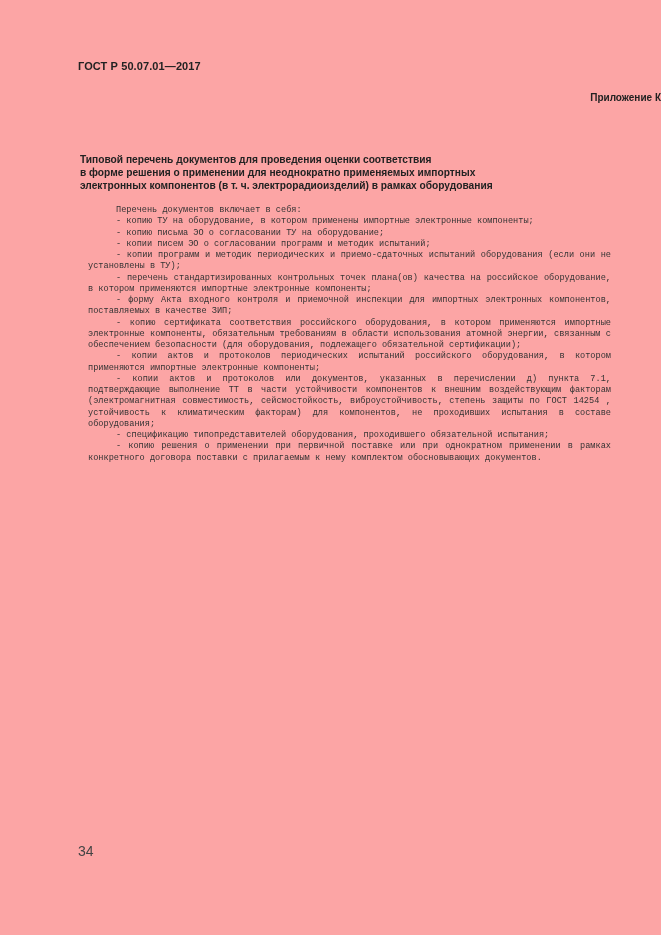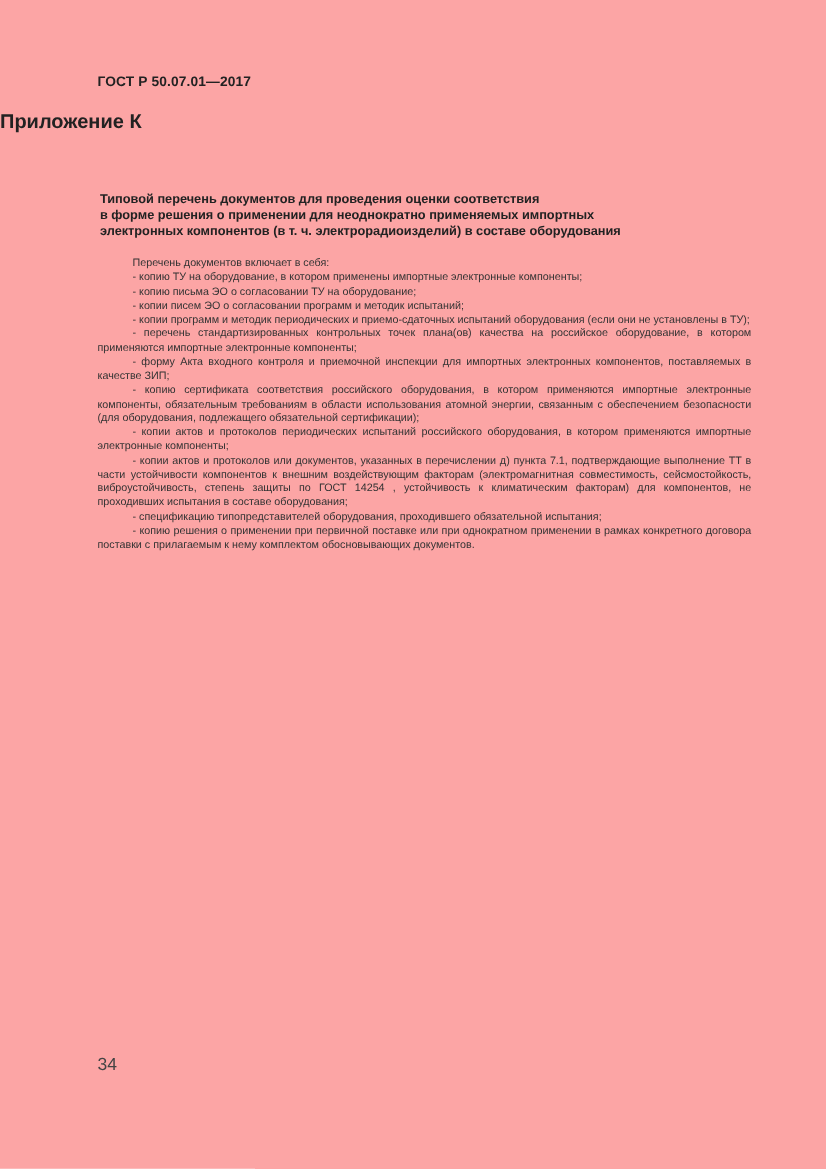--- a/index.html
+++ b/index.html
@@ -1,39 +1,39 @@
 <!DOCTYPE html>
 <html><head>
 <meta charset="utf-8">
 <style>
   html, body { margin: 0; padding: 0; background: #ffffff; }
   body { width: 661px; height: 935px; position: relative; overflow: hidden;
          font-family: "Liberation Sans", sans-serif; color: #2a2a2a; }
   .page { position: absolute; left: 0; top: 0; width: 661px; height: 935px; background: #fca5a5; }
   .header { position: absolute; left: 78px; top: 60px; font-size: 11px; font-weight: bold; color: #222; letter-spacing: 0.1px; }
-  .annex { position: absolute; left: 0; width: 661px; top: 92px; text-align: left; font-size: 16px; font-weight: bold; line-height: 12px; color: #222; }
+  .annex { position: absolute; left: 0; width: 661px; top: 92px; text-align: right; font-size: 10px; font-weight: bold; line-height: 12px; color: #222; }
   .title { position: absolute; left: 80px; width: 521px; top: 153px; font-size: 10.2px; font-weight: bold; line-height: 13px; color: #222; }
-  .body { position: absolute; left: 78px; width: 523px; top: 205px; font-size: 8.6px; line-height: 11.25px; color: #333; text-align: justify; }
+  .body { position: absolute; left: 88px; width: 523px; top: 205px; font-size: 8.6px; line-height: 11.25px; color: #333; text-align: justify; font-family: Liberation Mono, monospace; }
   .body p { margin: 0; text-indent: 28px; }
   .pagenum { position: absolute; left: 78px; top: 843px; font-size: 14px; color: #444; }
 </style>
 </head>
 <body>
 
 <div class="page">
   <div class="header">ГОСТ Р 50.07.01—2017</div>
 
   <div class="annex">
     <div>Приложение К</div>
   </div>
 
   <div class="title">
     <div>Типовой перечень документов для проведения оценки соответствия</div>
     <div>в форме решения о применении для неоднократно применяемых импортных</div>
-    <div>электронных компонентов (в т. ч. электрорадиоизделий) в составе оборудования</div>
+    <div>электронных компонентов (в т. ч. электрорадиоизделий) в рамках оборудования</div>
   </div>
 
   <div class="body">
     <p>Перечень документов включает в себя:</p>
     <p>- копию ТУ на оборудование, в котором применены импортные электронные компоненты;</p>
     <p>- копию письма ЭО о согласовании ТУ на оборудование;</p>
     <p>- копии писем ЭО о согласовании программ и методик испытаний;</p>
     <p>- копии программ и методик периодических и приемо-сдаточных испытаний оборудования (если они не установлены в ТУ);</p>
     <p>- перечень стандартизированных контрольных точек плана(ов) качества на российское оборудование, в котором применяются импортные электронные компоненты;</p>
     <p>- форму Акта входного контроля и приемочной инспекции для импортных электронных компонентов, поставляемых в качестве ЗИП;</p>

